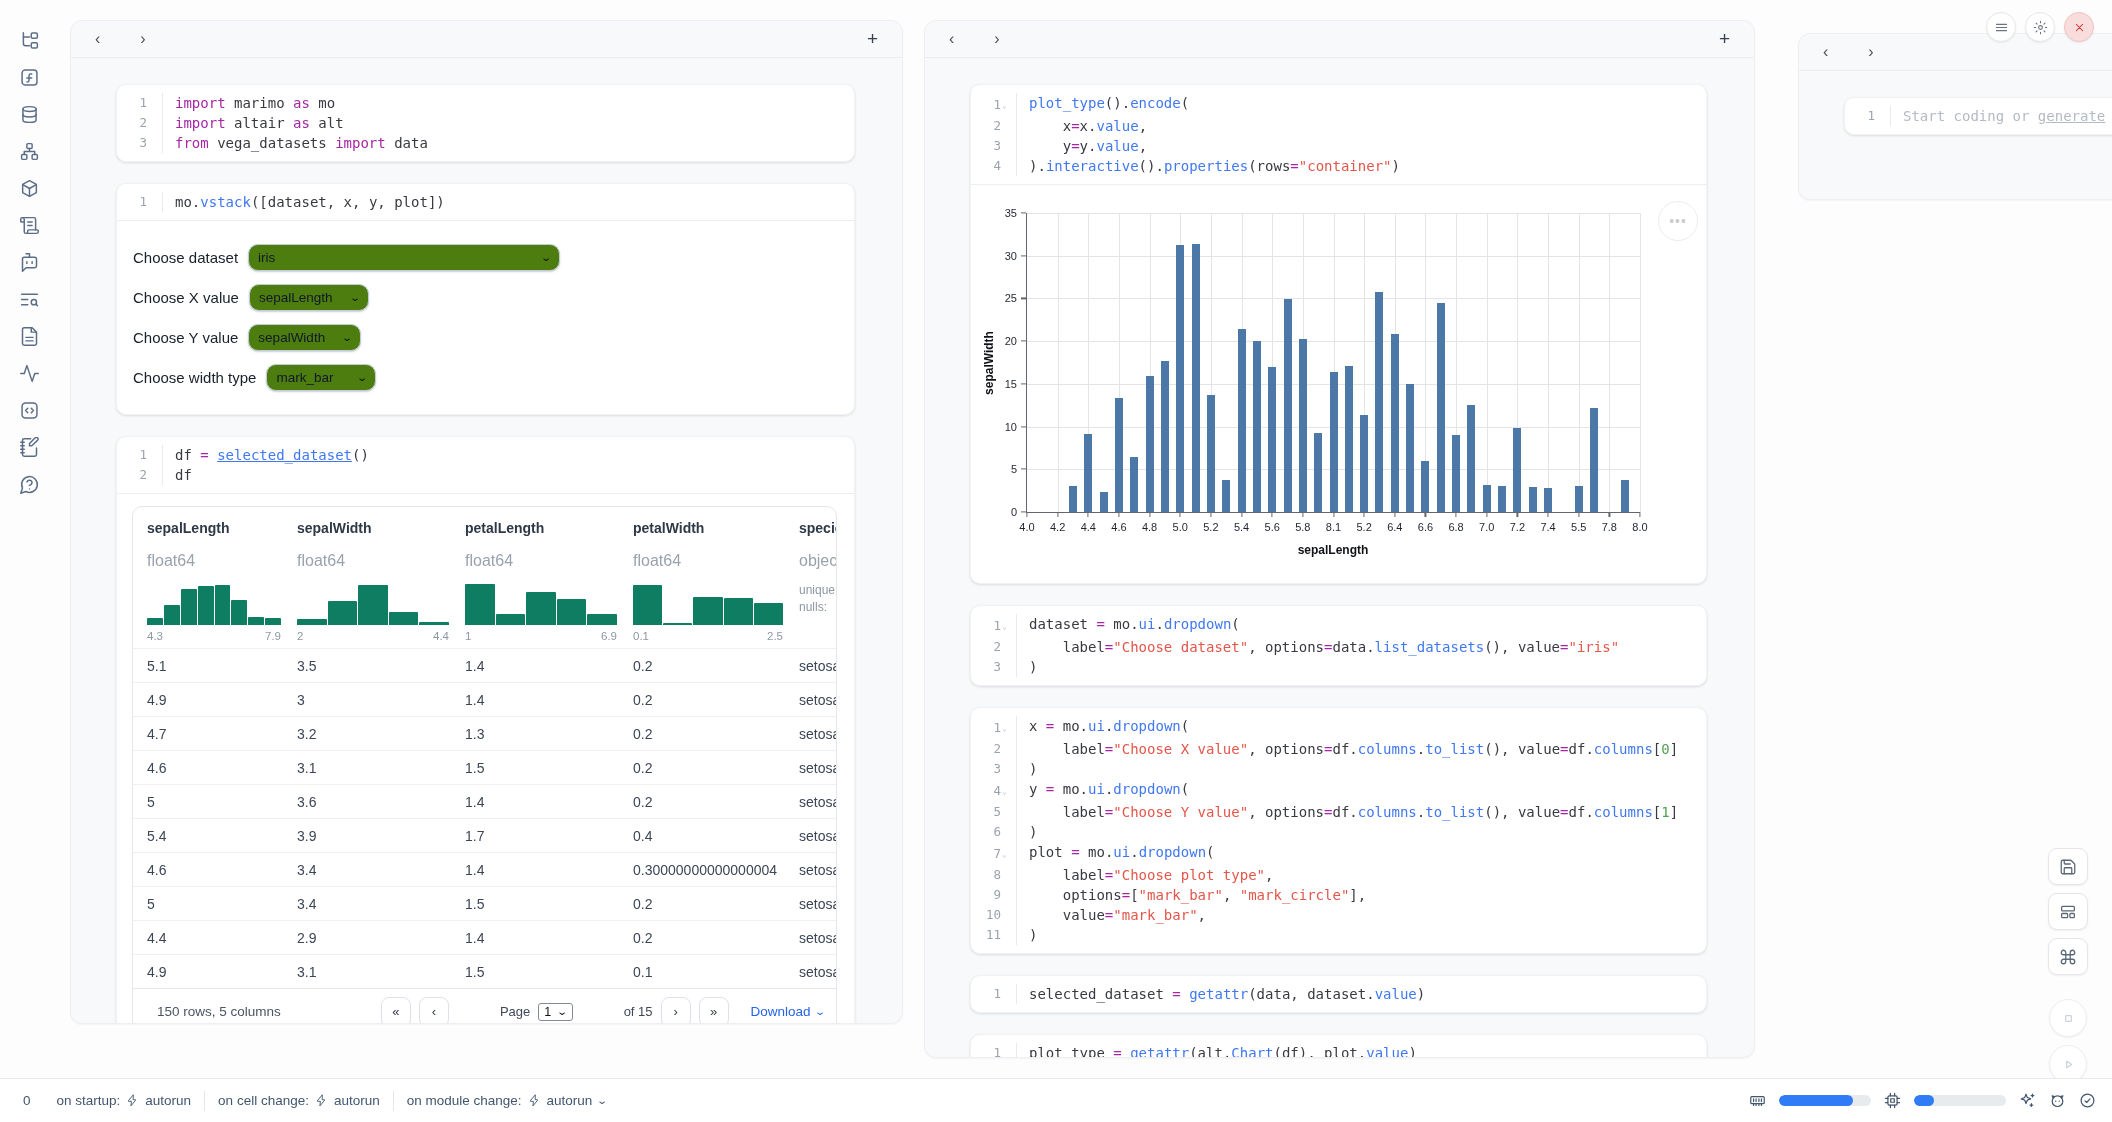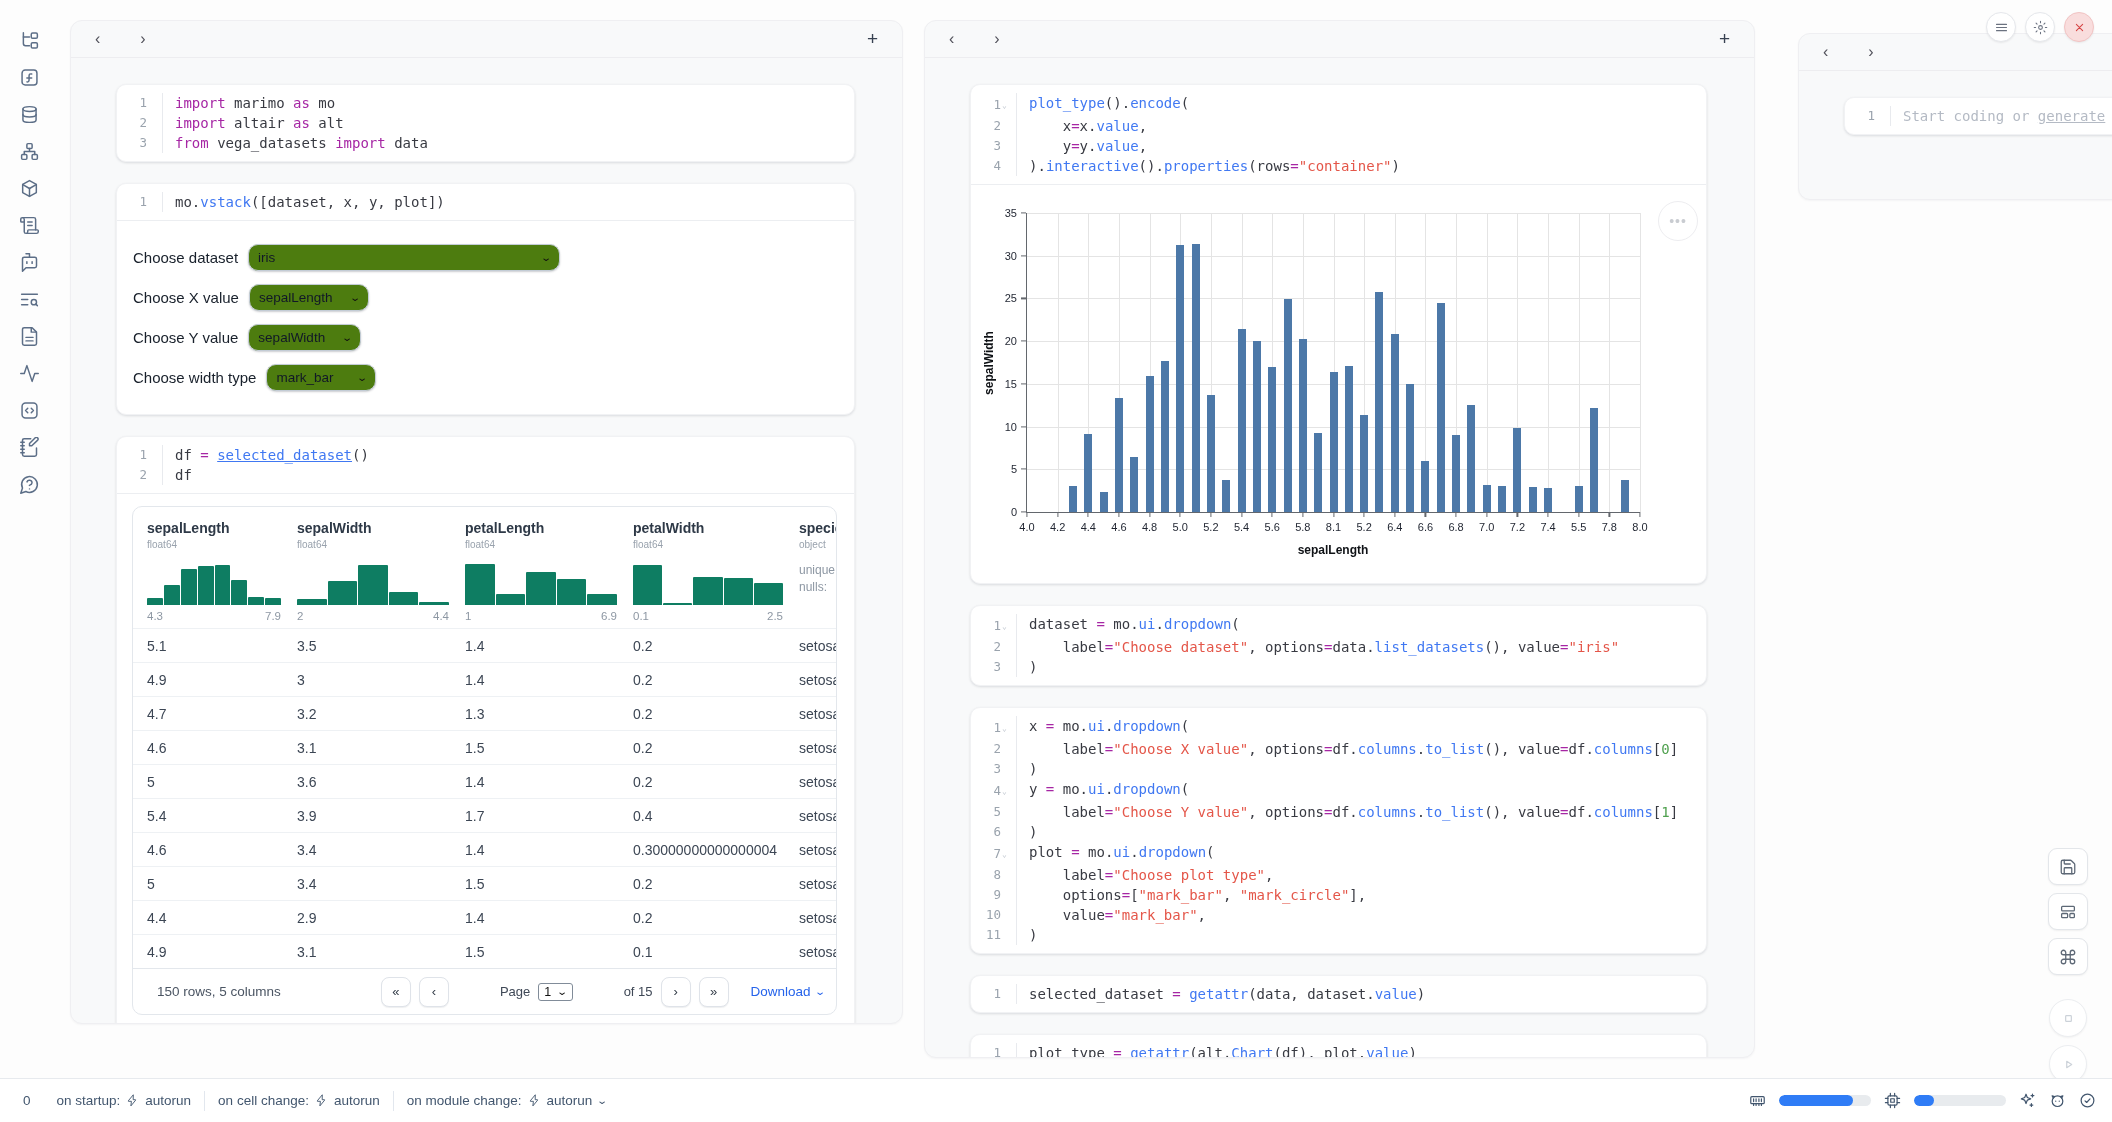--- a/index.html
+++ b/index.html
@@ -70,21 +70,21 @@
   .ctl-row:nth-child(3) .select { width:113px; }
   .ctl-row:nth-child(4) .select { width:110px; }
 
   
   .df-out { padding:12px 17px 16px 15px; }
   .dftable { border:1px solid #e3e7ec; border-radius:10px; overflow:hidden; background:#fff; }
   .dft-head { display:grid; grid-template-columns:150px 168px 168px 166px minmax(0,1fr);
     padding:13px 0 6px 14px; }
   .dft-col { overflow:hidden; padding-right:16px; }
   .dft-name { font-size:14px; font-weight:700; color:#2e3947; white-space:nowrap; }
-  .dft-type { font-size:10px; color:#99a2ad; margin-top:3px; white-space:nowrap; }
+  .dft-type { font-size:16px; color:#99a2ad; margin-top:16px; white-space:nowrap; }
   .dft-hist { display:flex; align-items:flex-end; gap:1px; height:44px; margin-top:11px; }
   .dft-hist i { flex:1; background:#0e7d62; display:block; border-radius:1px 1px 0 0; }
   .dft-range { display:flex; justify-content:space-between; font-size:11.5px; color:#8d97a3; margin-top:5px; }
   .dft-meta { font-size:12px; color:#8d97a3; margin-top:12px; line-height:17px; white-space:nowrap; }
   .dft-row { display:grid; grid-template-columns:150px 168px 168px 166px minmax(0,1fr);
     padding-left:14px; border-top:1px solid #eef1f4; height:34px; align-items:center;
     font-size:14px; color:#3c4654; }
   .dft-row > div { white-space:nowrap; overflow:hidden; }
   .dft-foot { display:flex; align-items:center; border-top:1px solid #e3e7ec; height:46px;
     padding:0 12px 0 14px; font-size:13.5px; color:#4b5563; }

